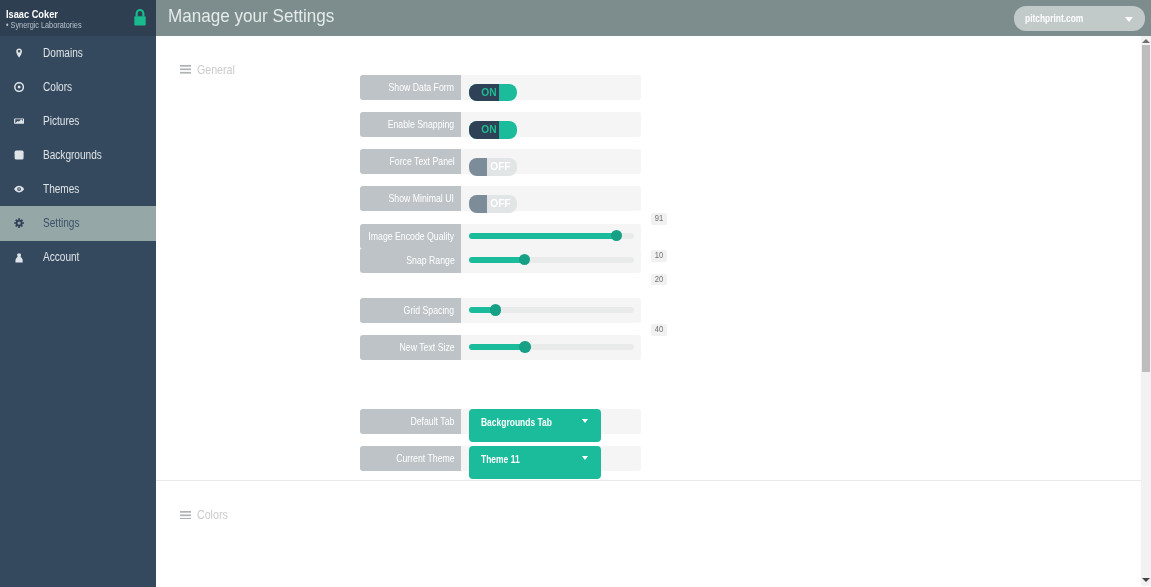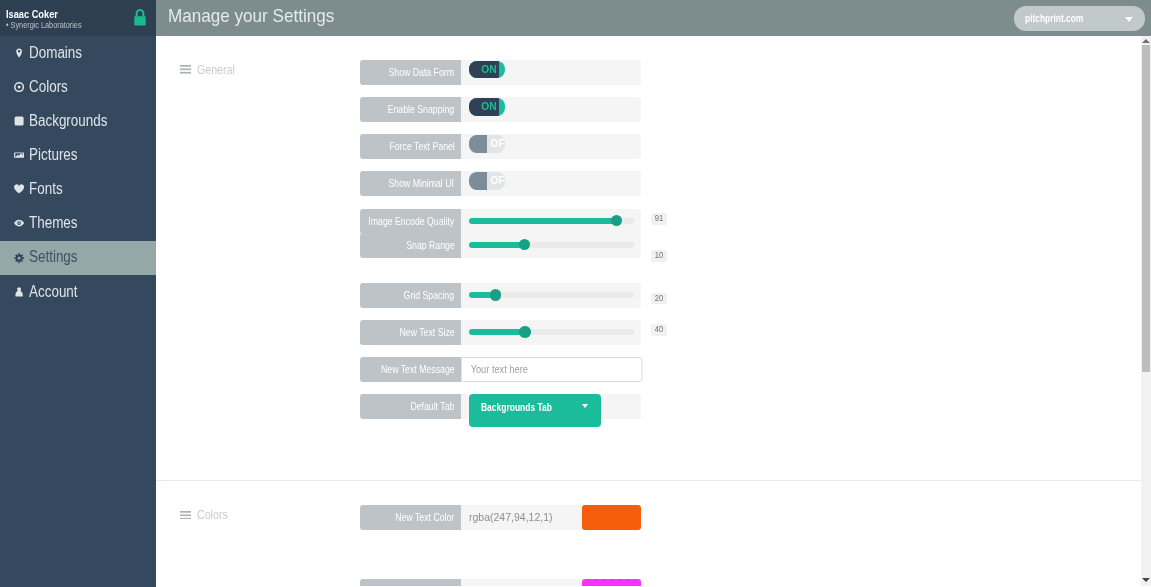--- a/index.html
+++ b/index.html
@@ -14,21 +14,21 @@
   .user{position:relative;height:36px;background:#2e3f52;}
   .user-name{position:absolute;left:6px;top:8px;font-size:11px;font-weight:bold;color:#fff;
              line-height:12px;}
   .user-org{position:absolute;left:6px;top:20px;font-size:8.7px;color:#b9c3cc;line-height:10px;}
   .lock{position:absolute;left:132px;top:7px;width:16px;height:21px;}
   .nav{position:absolute;left:0;top:36px;width:156px;}
   .nav-item{position:relative;height:34.1px;}
   .nav-item.active{background:#96a7a7;}
   .nav-ico{position:absolute;left:14.2px;top:50%;margin-top:-5.1px;width:10.2px;height:10.2px;display:block;line-height:0;}
   .nav-ico svg{display:block;}
-  .nav-label{position:absolute;left:29px;top:50%;margin-top:-6.2px;font-size:16px;color:#dfe4e8;line-height:12px;}
+  .nav-label{position:absolute;left:43px;top:50%;margin-top:-6.2px;font-size:12px;color:#dfe4e8;line-height:12px;}
   .nav-item.active .nav-label{color:#3d5168;text-decoration:underline;}
 
   
   .main{position:absolute;left:156px;top:0;width:995px;height:587px;background:#fff;}
   .topbar{position:absolute;left:0;top:0;width:995px;height:35.5px;background:#7d8d8d;}
   .page-title{position:absolute;left:12px;top:5px;font-size:19px;color:#e5eaea;line-height:22px;}
   .domain-sel{position:absolute;left:857.6px;top:6.3px;width:131px;height:24.5px;
               background:#c1c9c9;border-radius:12px;}
   .domain-val{position:absolute;left:11.6px;top:6.5px;font-size:10px;color:#fff;font-weight:bold;line-height:11px;}
   .domain-caret{position:absolute;left:111.7px;top:10.5px;width:0;height:0;
@@ -38,27 +38,27 @@
   
   .content{position:absolute;left:0;top:35.5px;width:985px;height:550px;overflow:hidden;background:#fff;}
 
   .sec-head{position:absolute;left:23.7px;height:0;}
   .burger{position:absolute;left:0;top:0;width:11.4px;height:8.6px;display:block;line-height:0;}
   .burger svg{display:block;}
   .sec-title{position:absolute;left:17.7px;top:-3.8px;font-size:12.6px;color:#cbcbcb;line-height:16px;white-space:nowrap;}
   .sec-title .cond{transform:scaleX(0.845);}
   .divider{position:absolute;left:0;width:985px;height:1px;background:#e9e9e9;}
 
-  .row{position:absolute;left:204px;width:281px;height:25px;background:#f4f5f4;border-radius:3px;}
+  .row{position:absolute;left:204px;width:281px;height:25px;background:#f4f5f4;border-radius:3px;margin-top:15px;}
   .lbl{position:absolute;left:0;top:0;width:101px;height:25px;background:#bec3c7;
        border-radius:3px 0 0 3px;color:#fff;font-size:10.4px;line-height:25px;}
   .lbl .condr{position:absolute;right:6.6px;top:0;}
 
   
-  .toggle{position:absolute;left:109.4px;top:1px;width:36px;height:17.4px;border-radius:8px;overflow:hidden;}
+  .toggle{position:absolute;left:109.4px;top:9px;width:48px;height:17.4px;border-radius:8px;overflow:hidden;}
   .toggle .txt{position:absolute;top:0;height:17.4px;line-height:17.4px;font-size:10.2px;font-weight:bold;}
   .toggle .txt .cond{transform:scaleX(1);}
   .toggle.on{background:#1abc9c;}
   .toggle.on .bg{position:absolute;left:0;top:0;width:30px;height:17.4px;background:#2f4156;border-radius:4px 0 0 4px;}
   .toggle.on .txt{left:0;width:30px;text-align:right;padding-right:2.8px;box-sizing:border-box;color:#1fbd94;}
   .toggle.off{background:#e2e5e6;}
   .toggle.off .bg{position:absolute;left:0;top:0;width:18px;height:17.4px;background:#7c8c99;border-radius:4px 0 0 4px;}
   .toggle.off .txt{left:18px;width:30px;text-align:center;padding-right:4px;box-sizing:border-box;color:#fff;}
 
   
@@ -130,42 +130,34 @@
             <svg width="10.2" height="10.2" viewBox="0 0 102 102">
               <circle cx="51" cy="51" r="43" fill="none" stroke="currentColor" stroke-width="15"></circle>
               <circle cx="51" cy="51" r="15" fill="currentColor"></circle>
             </svg>
           </span>
           <span class="nav-label"><span class="cond">Colors</span></span>
         </div>
         <div class="nav-item">
           <span class="nav-ico" style="color: rgb(223, 228, 232);">
             <svg width="10.2" height="10.2" viewBox="0 0 102 102">
-              <rect x="6" y="6" width="90" height="90" rx="16" fill="currentColor"></rect>
-            </svg>
-          </span>
-          <span class="nav-label"><span class="cond">Backgrounds</span></span>
-        </div>
-        <div class="nav-item">
-          <span class="nav-ico" style="color: rgb(223, 228, 232);">
-            <svg width="10.2" height="10.2" viewBox="0 0 102 102">
               <rect x="1" y="24" width="100" height="54" rx="6" fill="currentColor"></rect>
               <path fill="#34495e" d="M13 70V33h76v37z"></path>
               <path fill="currentColor" d="M13 70l26-22 10 9 22-24 18 18v19z"></path>
             </svg>
           </span>
           <span class="nav-label"><span class="cond">Pictures</span></span>
         </div>
         <div class="nav-item">
           <span class="nav-ico" style="color: rgb(223, 228, 232);">
             <svg width="10.2" height="10.2" viewBox="0 0 102 102">
-              <path fill="currentColor" d="M51 93S2 62 2 34A24 24 0 0 1 51 23 24 24 0 0 1 100 34c0 28-49 59-49 59z"></path>
-            </svg>
-          </span>
-          <span class="nav-label"><span class="cond">Fonts</span></span>
+              <rect x="6" y="6" width="90" height="90" rx="16" fill="currentColor"></rect>
+            </svg>
+          </span>
+          <span class="nav-label"><span class="cond">Backgrounds</span></span>
         </div>
         <div class="nav-item">
           <span class="nav-ico" style="color: rgb(223, 228, 232);">
             <svg width="10.2" height="10.2" viewBox="0 0 102 102">
               <path fill="currentColor" d="M51 18C18 18 1 51 1 51s17 33 50 33 50-33 50-33-17-33-50-33zm0 52a19 19 0 1 1 0-38 19 19 0 0 1 0 38z"></path>
               <circle cx="51" cy="51" r="8" fill="currentColor"></circle>
             </svg>
           </span>
           <span class="nav-label"><span class="cond">Themes</span></span>
         </div>
@@ -267,63 +259,59 @@
         <div class="valbox" style="left:495.3px;top:214.7px"><span class="cond" style="transform-origin:center">10</span></div>
         <div class="row" style="top:247.2px">
           <div class="lbl">
             <span class="condr">Grid Spacing</span>
           </div>
           <div class="slider">
             <span class="fill" style="width:16%"></span>
             <span class="handle" style="left:16%"></span>
           </div>
         </div>
-        <div class="valbox" style="left:495.3px;top:257px"><span class="cond" style="transform-origin:center">20</span></div>
+        <div class="valbox" style="left:495.3px;top:238px"><span class="cond" style="transform-origin:center">20</span></div>
         <div class="row" style="top:284.3px">
           <div class="lbl">
             <span class="condr">New Text Size</span>
           </div>
           <div class="slider">
             <span class="fill" style="width:33.6%"></span>
             <span class="handle" style="left:33.6%"></span>
           </div>
         </div>
         <div class="valbox" style="left:495.3px;top:288.90000000000003px"><span class="cond" style="transform-origin:center">40</span></div>
-        <div class="row" style="top:321.40000000000003px;background:transparent">
-          <div class="lbl">
-            <span class="condr">New Text Message</span>
-          </div>
-          <input class="tinput" type="text" placeholder="Your text here" style="">
-        </div>
         <div class="row" style="top:358.50000000000006px">
           <div class="lbl">
             <span class="condr">Default Tab</span>
           </div>
           <div class="dd">
             <span class="dd-txt"><span class="cond">Backgrounds Tab</span></span>
+            <span class="dd-caret"></span>
+          </div>
+        </div>
+        <div class="row" style="top:395.6000000000001px">
+          <div class="lbl">
+            <span class="condr">Current Theme</span>
+          </div>
+          <div class="dd">
+            <span class="dd-txt"><span class="cond">Theme 11</span></span>
             <span class="dd-caret"></span>
           </div>
         </div>
         <div class="divider" style="top:444.7000000000001px"></div>
         <div class="sec-head" style="top:475.2000000000001px">
           <span class="burger">
             <svg width="11.4" height="8.6" viewBox="0 0 114 86" preserveAspectRatio="none">
               <rect y="0" width="114" height="17" fill="#aeb2b4"></rect>
               <rect y="34.5" width="114" height="17" fill="#aeb2b4"></rect>
               <rect y="69" width="114" height="17" fill="#aeb2b4"></rect>
             </svg>
           </span>
           <span class="sec-title"><span class="cond">Colors</span></span>
-        </div>
-        <div class="row" style="top:469.1000000000001px">
-          <div class="lbl">
-            <span class="condr">New Text Color</span>
-          </div>
-          <span class="cval"><span class="cond">rgba(247,94,12,1)</span></span>
-          <span class="swatch" style="background-color:#f75e0c;"></span>
         </div>
         <div class="row" style="top:543.3000000000001px">
           <div class="lbl">
             <span class="condr">Guide Line Color</span>
           </div>
           <span class="cval"><span class="cond">rgba(255,0,255,0.8)</span></span>
           <span class="swatch" style="background-color:rgb(255,51,255);background-image:linear-gradient(45deg,rgb(249,45,249) 25%,transparent 25%,transparent 75%,rgb(249,45,249) 75%,rgb(249,45,249)),linear-gradient(45deg,rgb(249,45,249) 25%,transparent 25%,transparent 75%,rgb(249,45,249) 75%,rgb(249,45,249));background-size:8px 8px;background-position:0 0,4px 4px;"></span>
         </div>
       </div>
     <div class="sbar">

